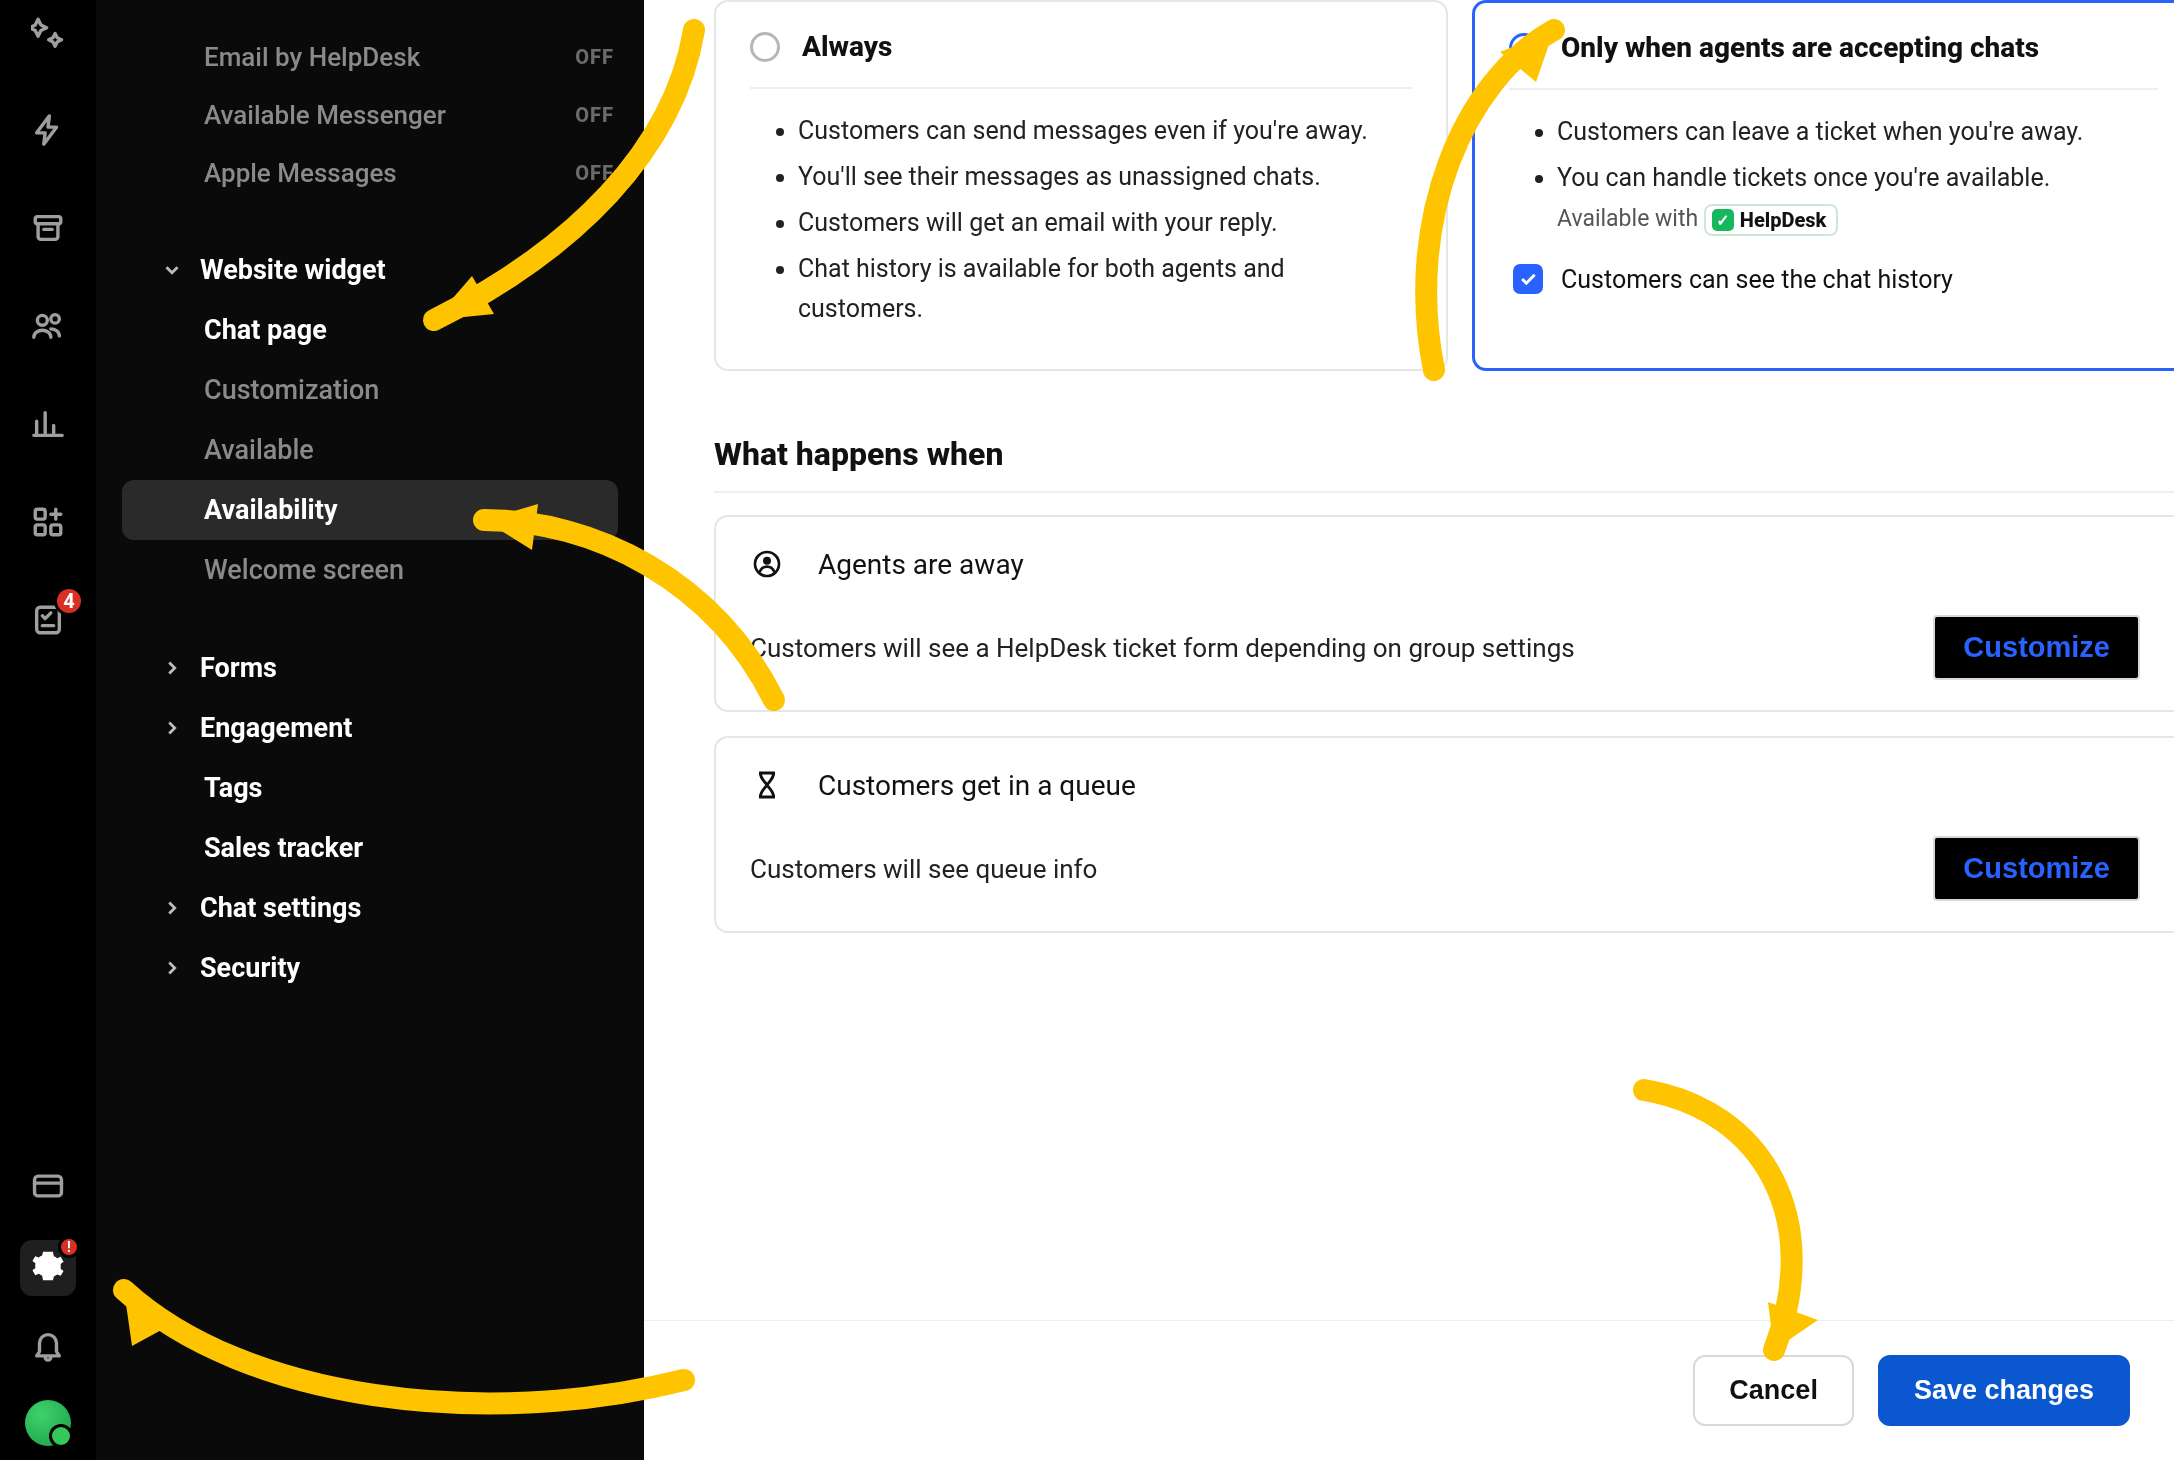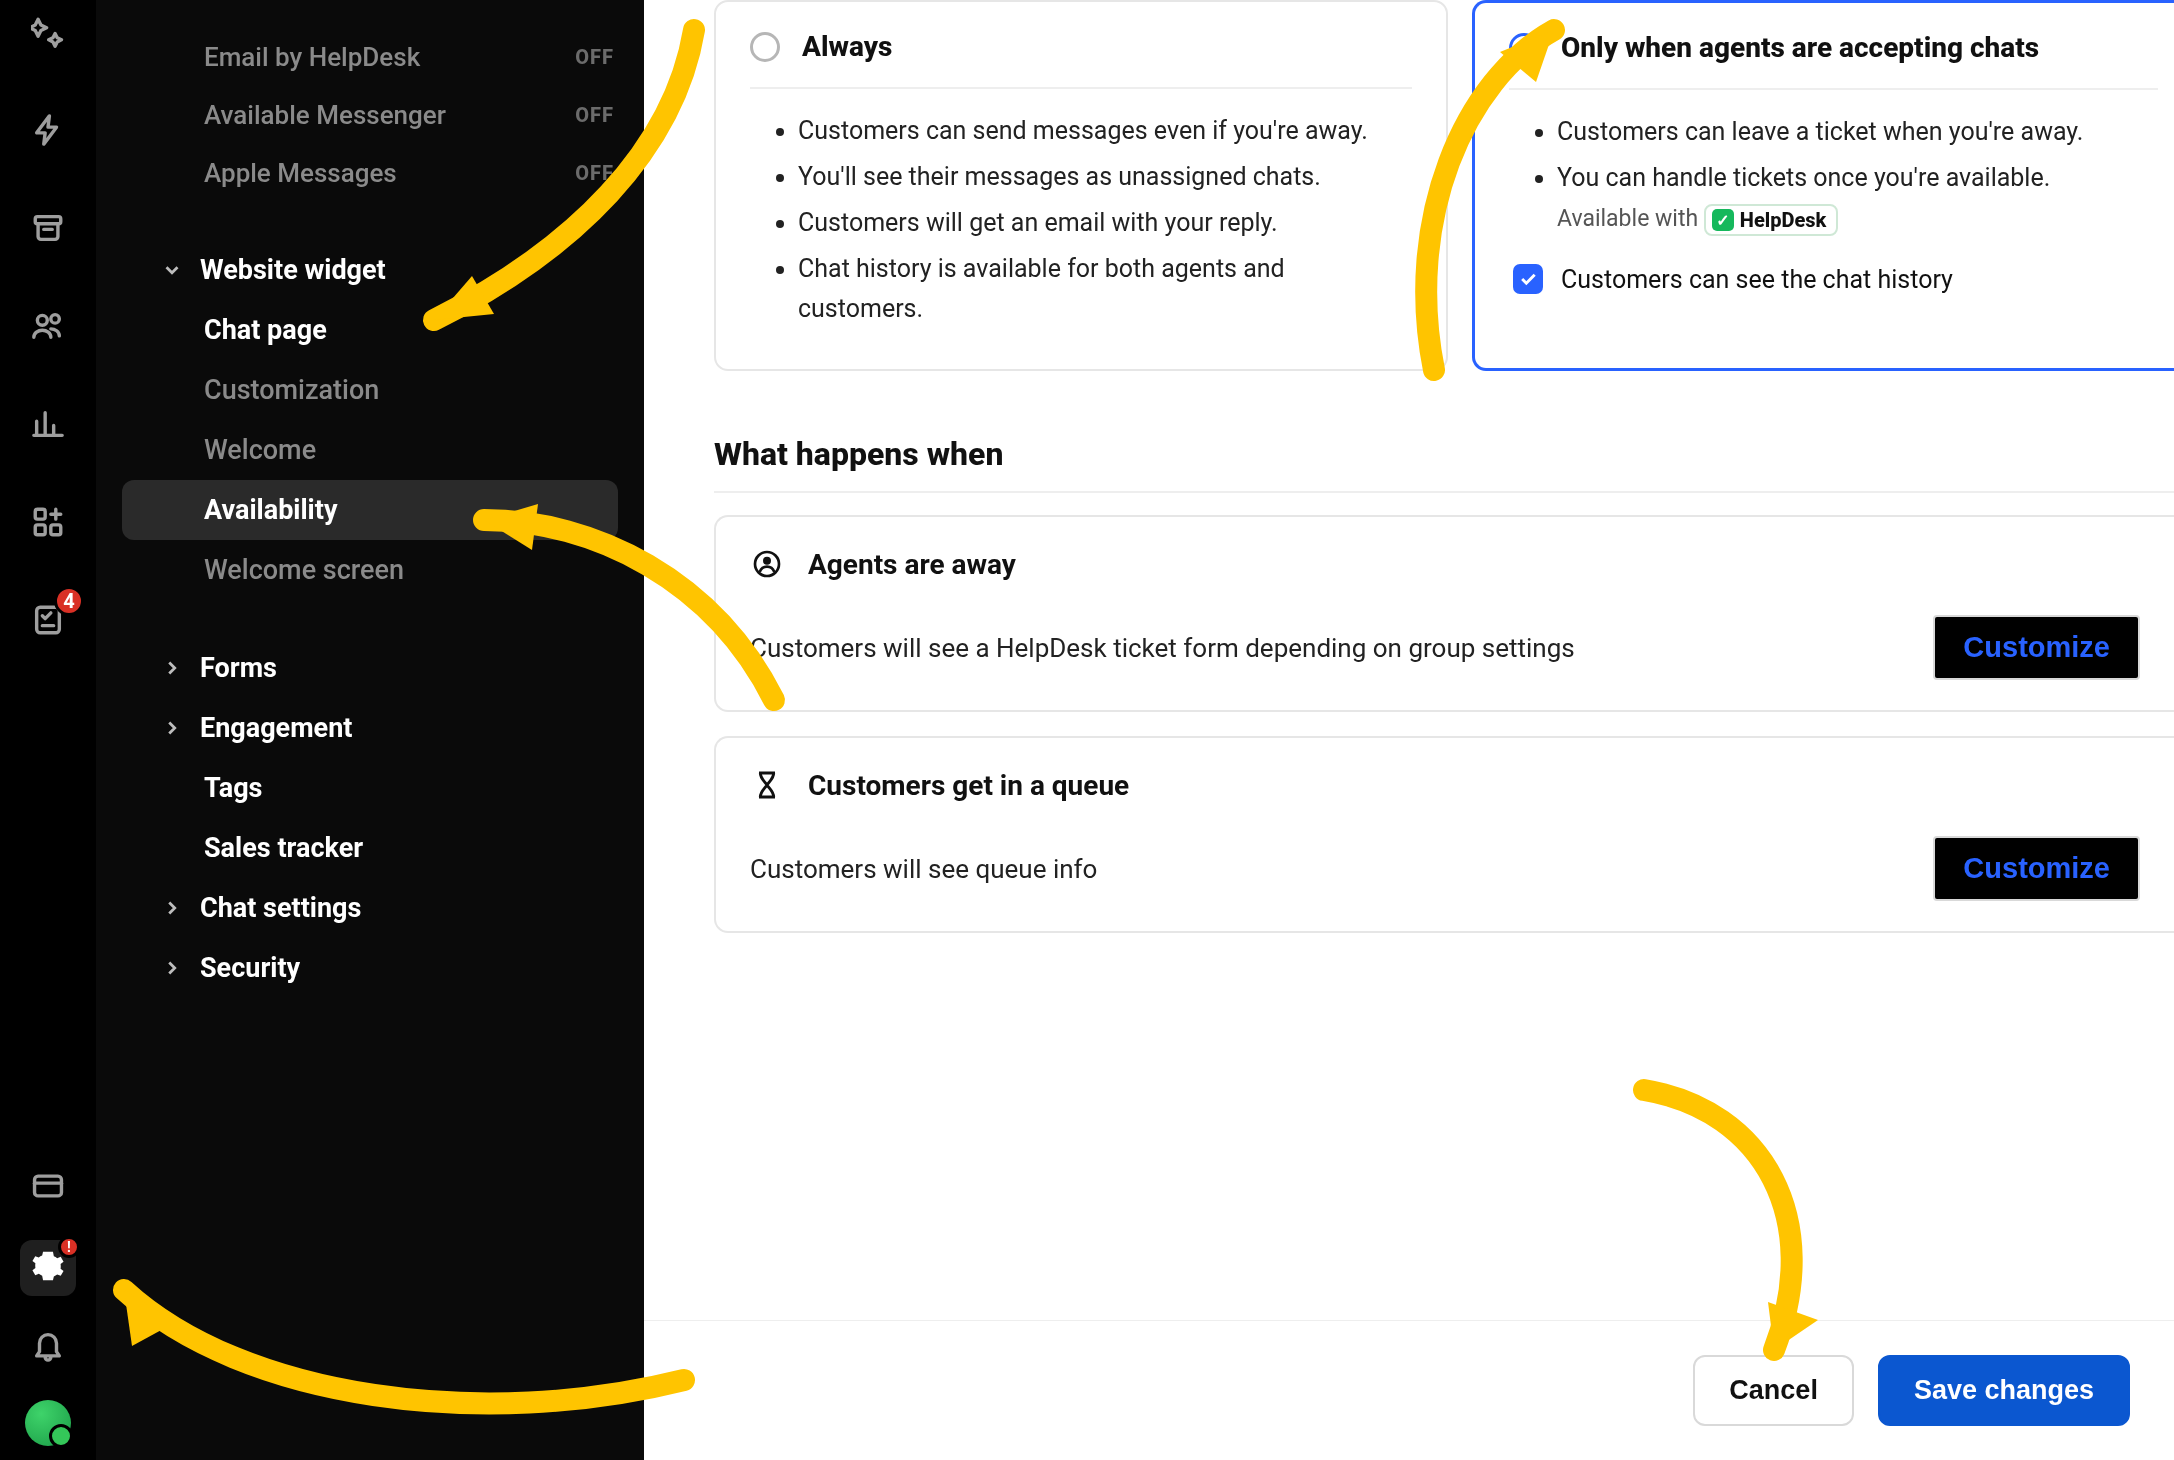--- a/index.html
+++ b/index.html
@@ -134,21 +134,21 @@
     font-size: 32px; font-weight: 800; color: #111;
     margin: 64px 0 18px 70px;
   }
   .divider { height: 2px; background: #eee; margin: 0 0 22px 70px; }
 
   .opt-card {
     border: 2px solid #e6e6e6; border-radius: 14px;
     margin: 0 0 24px 70px; padding: 30px 34px;
     border-right: none; border-top-right-radius: 0; border-bottom-right-radius: 0;
   }
-  .opt-head { display: flex; align-items: center; gap: 24px; font-size: 28px; font-weight: 700; margin-bottom: 34px; }
+  .opt-head { display: flex; align-items: center; gap: 34px; font-size: 28px; font-weight: 400; margin-bottom: 34px; }
   .opt-head .ico { width: 34px; height: 34px; display: inline-flex; align-items: center; justify-content: center; }
   .opt-head .ico svg { width: 32px; height: 32px; }
   .opt-body { display: flex; align-items: center; justify-content: space-between; gap: 30px; }
   .opt-desc { font-size: 26px; color: #222; text-align: right; }
   .btn-outline {
     border: 2px solid #d9d9d9; background: #000000; color: #2962ff;
     font-weight: 700; font-size: 29px; padding: 14px 28px; border-radius: 4px;
     cursor: pointer;
   }
 
@@ -268,21 +268,21 @@
       </span>
     <span>Website widget</span>
   </div>
   <div class="tree-row nochev">
     <span>Chat page</span>
   </div>
   <div class="tree-row sub">
     <span>Customization</span>
   </div>
   <div class="tree-row sub">
-    <span>Welcome</span>
+    <span>Available</span>
   </div>
   <div class="tree-row sub active">
     <span>Availability</span>
   </div>
   <div class="tree-row sub">
     <span>Welcome screen</span>
   </div>
 
   <div class="side-gap"></div>
 

